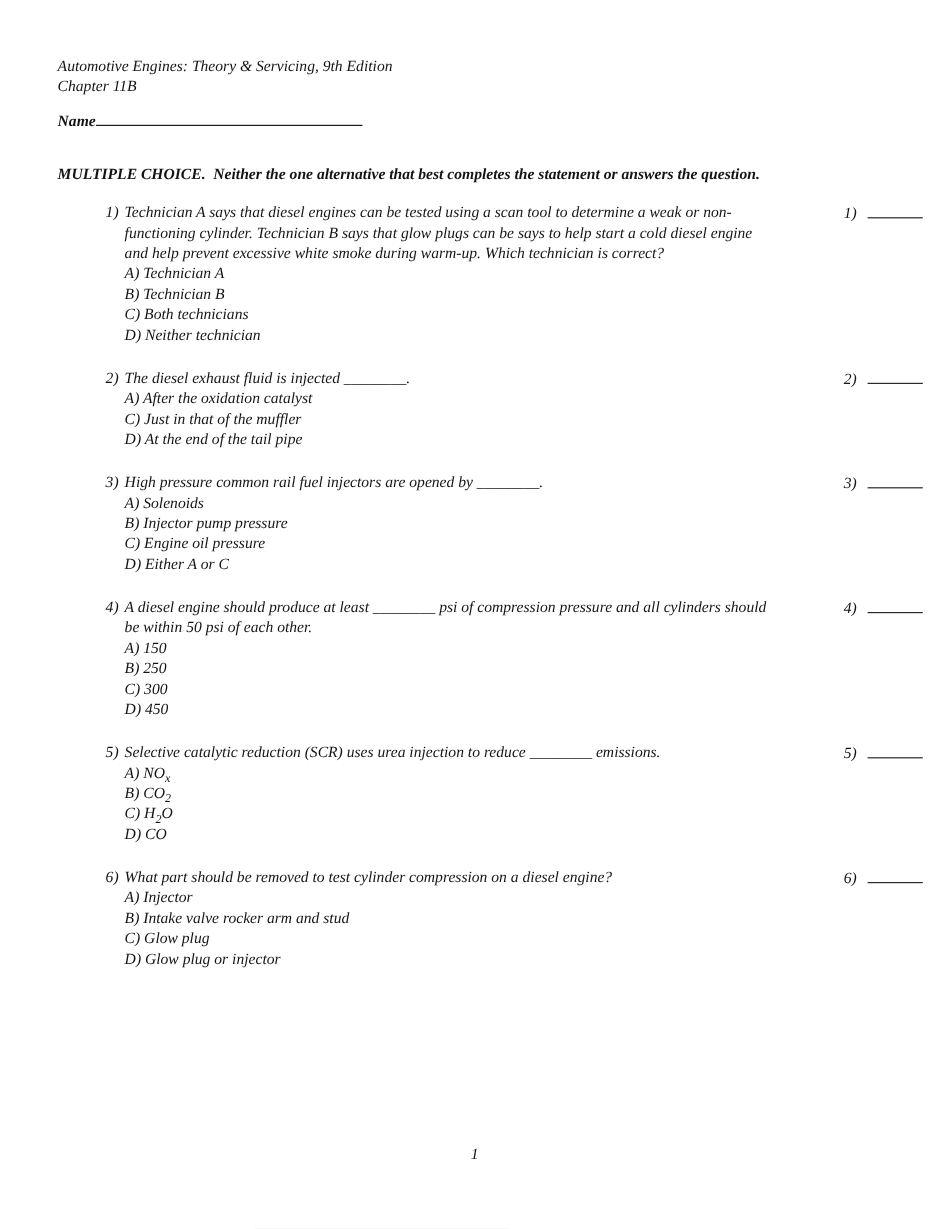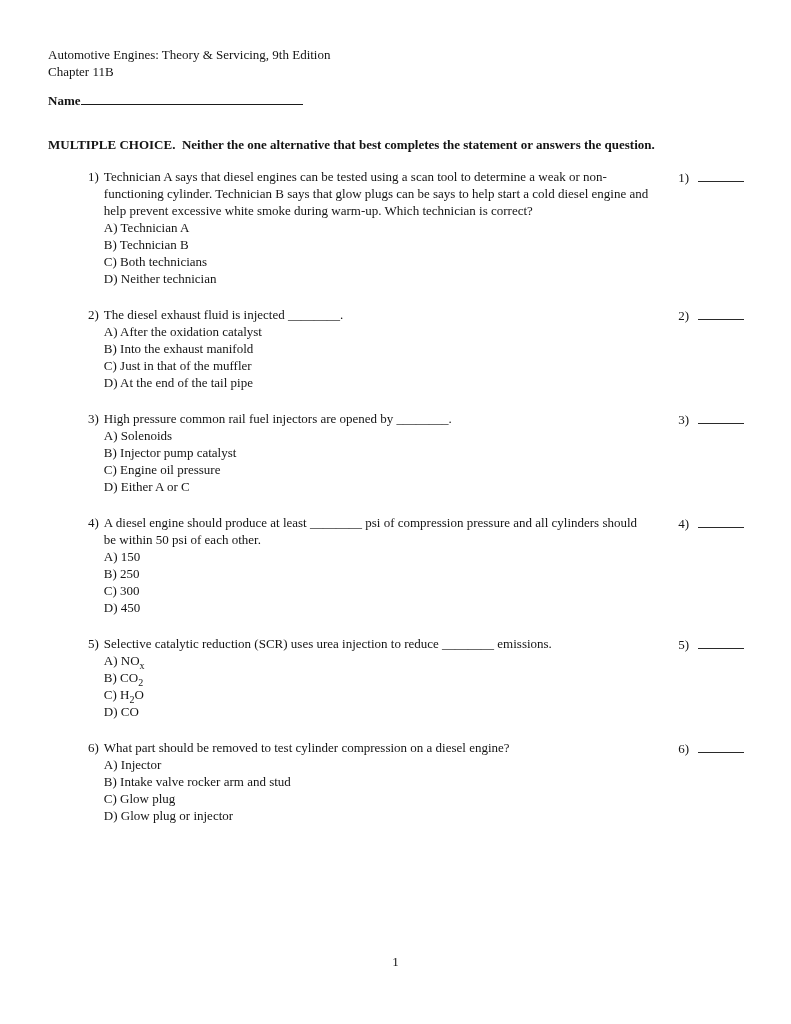--- a/index.html
+++ b/index.html
@@ -7,26 +7,27 @@
     padding: 0;
     background: #e9e9e9;
   }
   .page {
     position: relative;
     width: 791px;
     height: 1024px;
     margin: 0 auto;
     background: #ffffff;
     box-sizing: border-box;
-    padding: 46px 46px 0 48px;
+    padding: 46px 21px 0 48px;
     color: #141414;
     font-family: "Liberation Serif", "DejaVu Serif", serif;
     font-size: 13px;
     line-height: 17px;
     overflow: hidden;
+    font-style: italic;
   }
   .header-line { line-height: 17px; }
   .name-row { margin-top: 11px; }
   .name-label { font-weight: bold; }
   .name-blank {
     display: inline-block;
     width: 222px;
     height: 13px;
     border-bottom: 1.2px solid #1a1a1a;
     vertical-align: baseline;
@@ -133,23 +134,20 @@
   <div class="question">
     <div class="q-main">
       <span class="q-num">2)</span>
       <div class="q-content">
         <p class="q-text">The diesel exhaust fluid is injected ________.</p>
         <div class="q-options">
   <div class="option">
     <span>A) After the oxidation catalyst</span>
   </div>
 
-  <div class="option">
-    <span>B) Into the exhaust manifold</span>
-  </div>
 
   <div class="option">
     <span>C) Just in that of the muffler</span>
   </div>
 
   <div class="option">
     <span>D) At the end of the tail pipe</span>
   </div>
 </div>
       </div>
@@ -164,21 +162,21 @@
     <div class="q-main">
       <span class="q-num">3)</span>
       <div class="q-content">
         <p class="q-text">High pressure common rail fuel injectors are opened by ________.</p>
         <div class="q-options">
   <div class="option">
     <span>A) Solenoids</span>
   </div>
 
   <div class="option">
-    <span>B) Injector pump catalyst</span>
+    <span>B) Injector pump pressure</span>
   </div>
 
   <div class="option">
     <span>C) Engine oil pressure</span>
   </div>
 
   <div class="option">
     <span>D) Either A or C</span>
   </div>
 </div>

